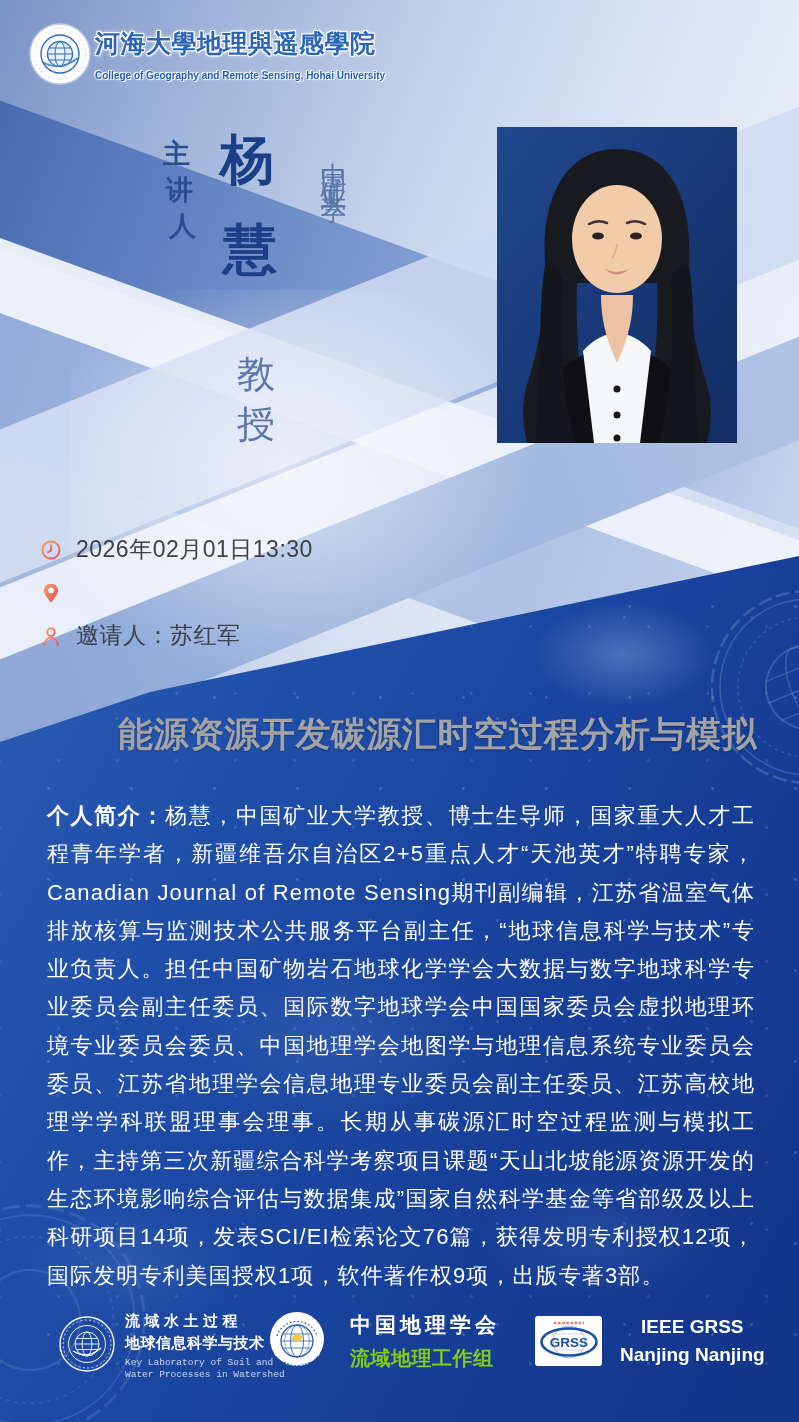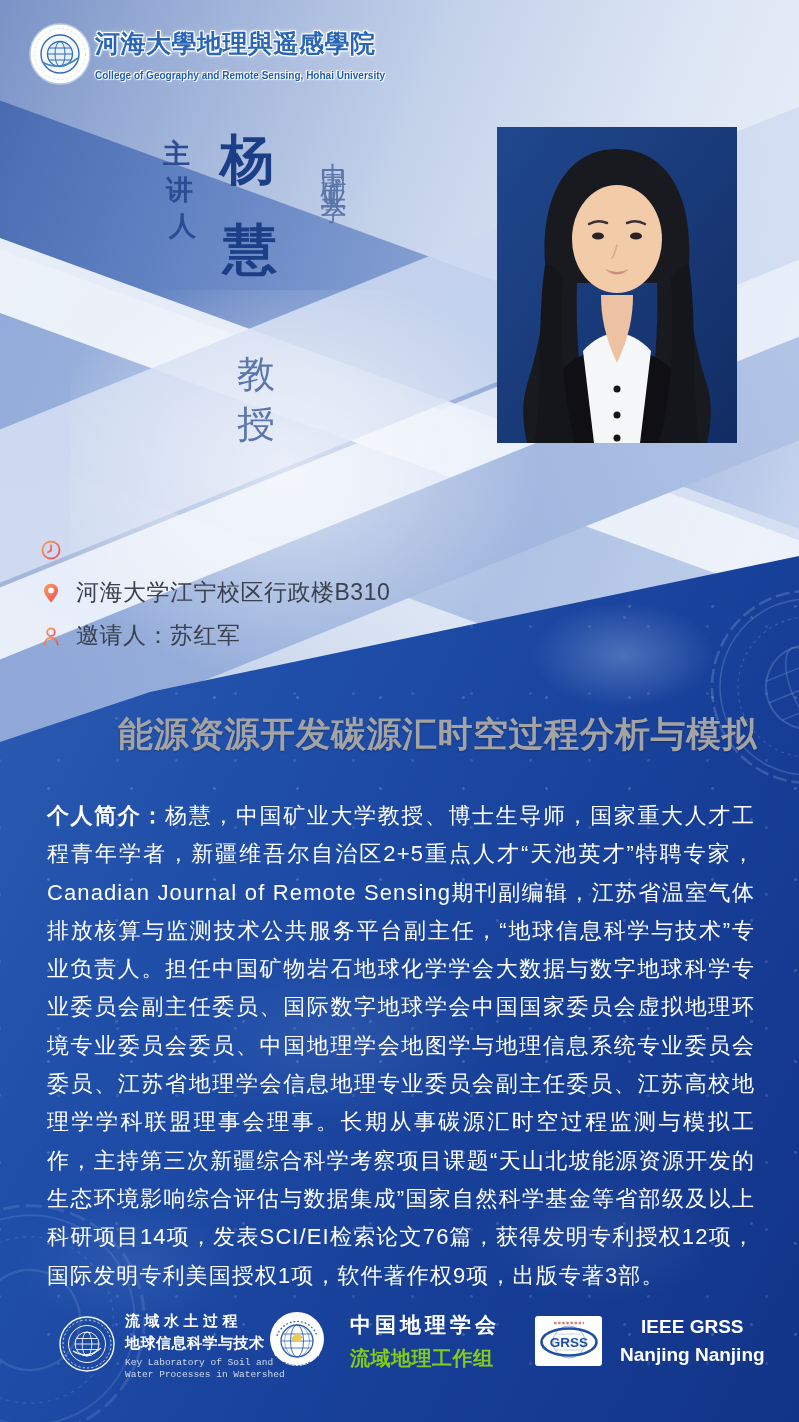--- a/index.html
+++ b/index.html
@@ -200,33 +200,33 @@
       <svg class="ic" viewBox="0 0 24 24">
         <defs>
             <linearGradient id="g1" x1="0" y1="0" x2="1" y2="1">
           <stop offset="0" stop-color="#f7a257"></stop>
               <stop offset="1" stop-color="#ee4a5e"></stop>
             </linearGradient>
           </defs>
         <circle cx="12" cy="12" r="9.3" fill="none" stroke="url(#g1)" stroke-width="2"></circle>
         <path d="M12,6.8 L12,12.5 L8.6,14.4" fill="none" stroke="url(#g1)" stroke-width="2" stroke-linecap="round"></path>
       </svg>
+      <span class="tx">2026年02月01日13:30</span>
     </div>
     <div class="row">
       <svg class="ic" viewBox="0 0 24 24">
         <defs>
             <linearGradient id="g2" x1="0" y1="0" x2="1" y2="1">
           <stop offset="0" stop-color="#f7a257"></stop>
               <stop offset="1" stop-color="#ee4a5e"></stop>
             </linearGradient>
           </defs>
         <path d="M12,1.8 C7.4,1.8 4.3,5.2 4.3,9.3 C4.3,14 12,22.4 12,22.4 C12,22.4 19.7,14 19.7,9.3 C19.7,5.2 16.6,1.8 12,1.8 Z" fill="url(#g2)"></path>
         <circle cx="12" cy="9.2" r="3.1" fill="#ffffff"></circle>
       </svg>
-      <span class="tx">河海大学江宁校区行政楼B310</span>
     </div>
     <div class="row">
       <svg class="ic" viewBox="0 0 24 24">
         <defs>
             <linearGradient id="g3" x1="0" y1="0" x2="1" y2="1">
           <stop offset="0" stop-color="#f7a257"></stop>
               <stop offset="1" stop-color="#ee4a5e"></stop>
             </linearGradient>
           </defs>
         <circle cx="12" cy="7.8" r="4.1" fill="none" stroke="url(#g3)" stroke-width="2"></circle>

